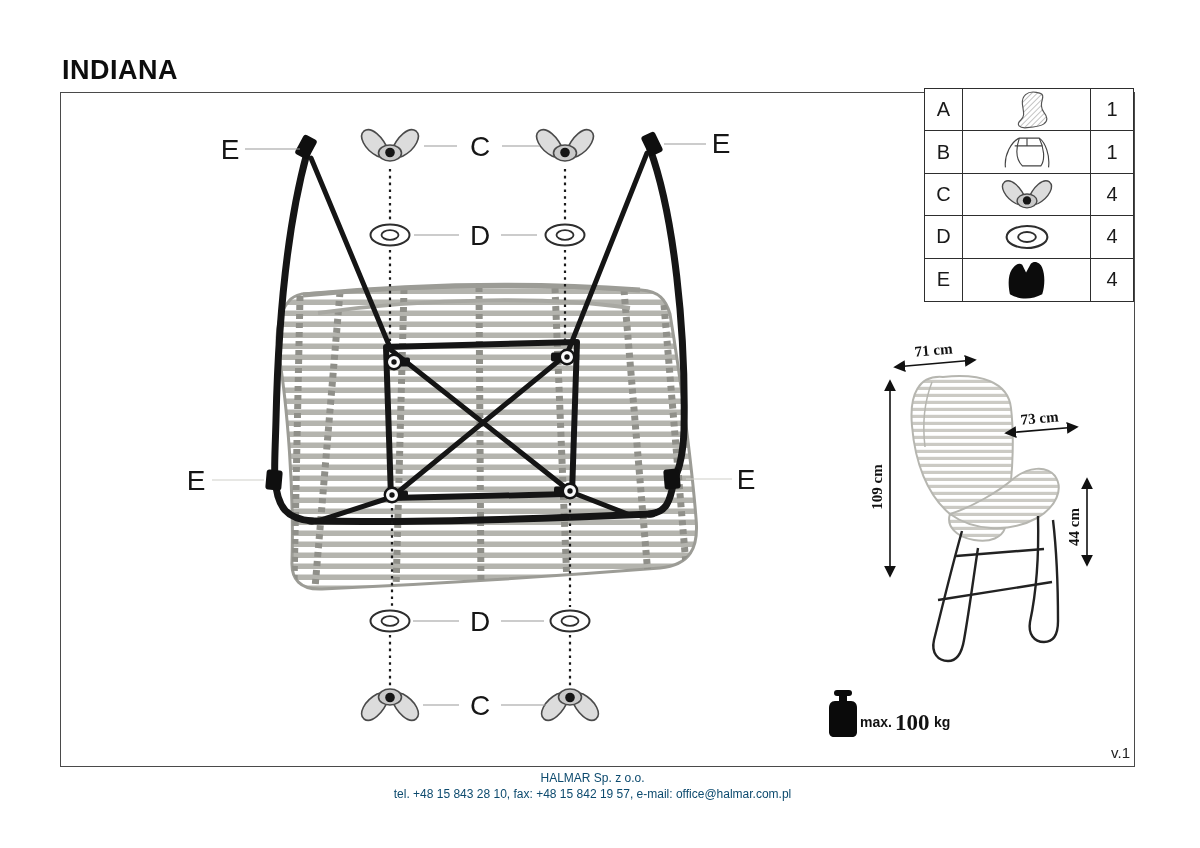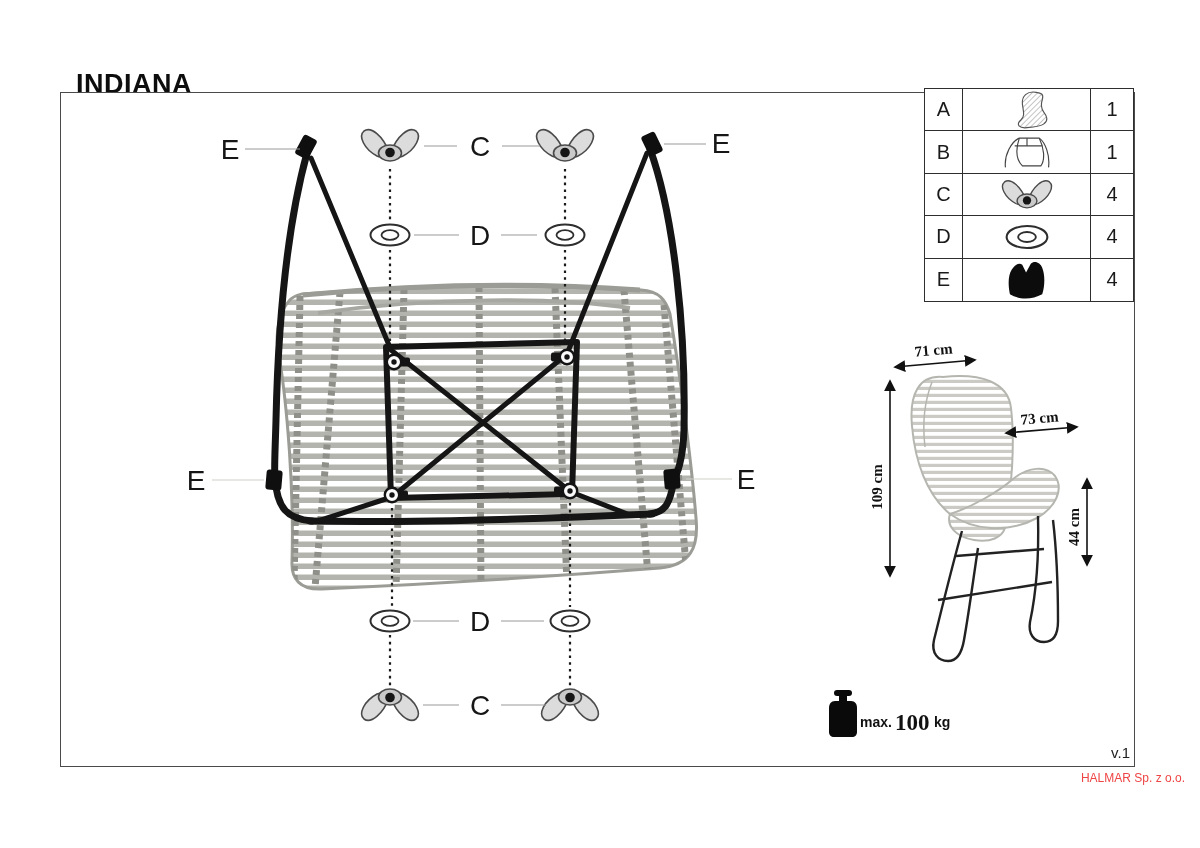--- a/index.html
+++ b/index.html
@@ -1,34 +1,34 @@
 <!DOCTYPE html>
 <html><head>
 <meta charset="utf-8">
 <style>
   html,body{margin:0;padding:0;background:#fff;}
   .page{position:relative;width:1200px;height:848px;background:#fff;overflow:hidden;
         font-family:"Liberation Sans",sans-serif;color:#111;}
-  .title{position:absolute;left:62px;top:55px;margin:14px;font-size:27px;font-weight:bold;
+  .title{position:absolute;left:62px;top:55px;margin:0;font-size:27px;font-weight:bold;
          letter-spacing:.5px;color:#0d0d0d;}
   .sheet-border{position:absolute;left:60px;top:92px;width:1075px;height:675px;
                 box-sizing:border-box;border:1.5px solid #4a4a4a;}
   .diagram{position:absolute;left:0;top:0;width:1200px;height:848px;}
   
   .parts-table{position:absolute;left:924px;top:88px;display:grid;
                grid-template-columns:38px 128px 42px;background:#fff;
                border:1.5px solid #2e2e2e;}
   .pt-cell{height:42.4px;box-sizing:border-box;display:flex;align-items:center;
            justify-content:center;border-bottom:1px solid #2e2e2e;font-size:20px;color:#1a1a1a;}
   .pt-letter,.pt-icon{border-right:1px solid #2e2e2e;}
   .parts-table .pt-cell:nth-last-child(-n+3){border-bottom:none;}
   .version{position:absolute;left:1060px;top:744px;width:70px;text-align:right;
            font-size:15px;color:#222;}
-  .footer{position:absolute;left:0;top:771px;width:1185px;text-align:right;
-          font-size:12px;line-height:15.5px;color:#ef4444;}
+  .footer{position:absolute;left:0;top:771px;width:1185px;text-align:center;
+          font-size:12px;line-height:15.5px;color:#0c4a6e;}
 </style>
 </head>
 <body>
 
 <div class="page">
 
   <h1 class="title">INDIANA</h1>
   <div class="sheet-border"></div>
 
   <svg class="diagram" viewBox="0 0 1200 848">
@@ -265,14 +265,15 @@
           <use href="#sym-clamp"></use>
         </svg>
       </div>
     <div class="pt-cell pt-qty">4</div>
   </div>
 
   <div class="version">v.1</div>
 
   <div class="footer">
     <div>HALMAR Sp. z o.o.</div>
+    <div>tel. +48 15 843 28 10, fax: +48 15 842 19 57, e-mail: office@halmar.com.pl</div>
   </div>
 </div>
 
 </body></html>

